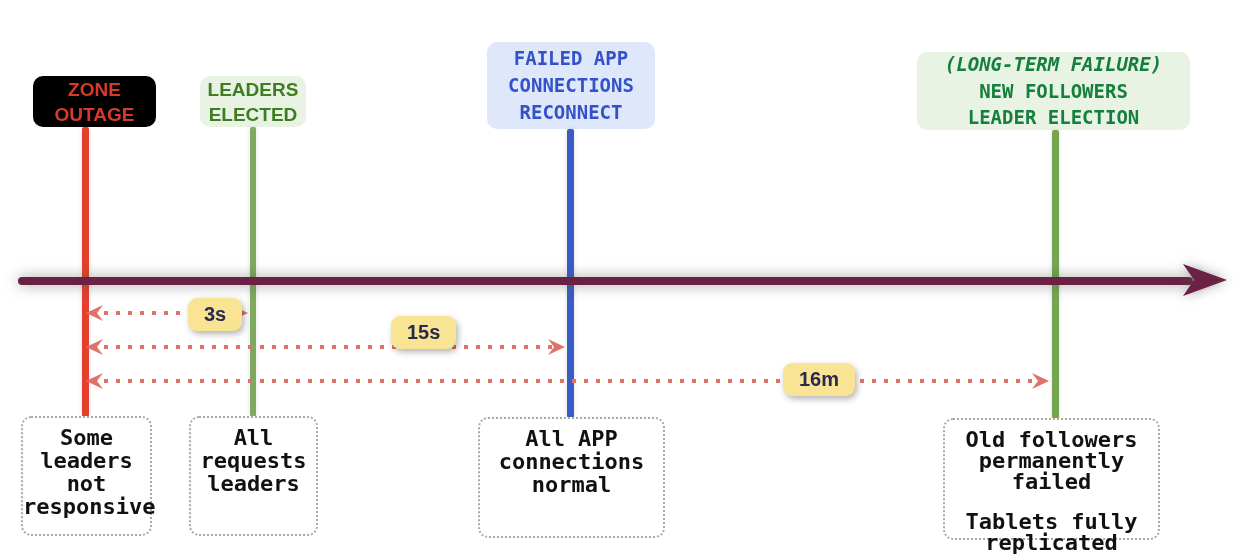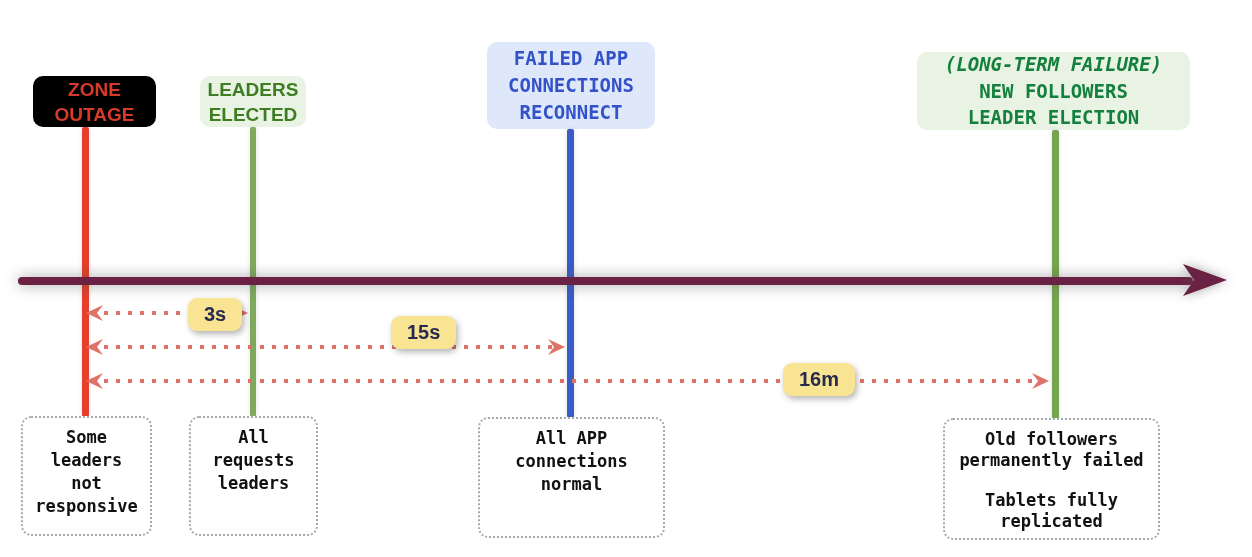--- a/index.html
+++ b/index.html
@@ -92,21 +92,21 @@
   #badge-15m { left: 741px; top: 363px; }
 
   
   .outcome {
     position: absolute;
     border: 2px dotted #a8a8a8;
     border-radius: 10px;
     background: #ffffff;
     font-family: "DejaVu Sans Mono", monospace;
     font-weight: bold;
-    font-size: 17px;
+    font-size: 22px;
     color: #111111;
     text-align: center;
     padding-top: 8px;
     box-sizing: border-box;
   }
   .outcome .out-line { display: block; line-height: 23px; min-height: 20px; }
   #out-1 { left: 21px;  top: 416px; width: 131px; height: 120px; }
   #out-2 { left: 189px; top: 416px; width: 129px; height: 120px; }
   #out-3 { left: 478px; top: 417px; width: 187px; height: 121px; }
   #out-4 { left: 943px; top: 418px; width: 217px; height: 122px; padding-top: 9px; }

